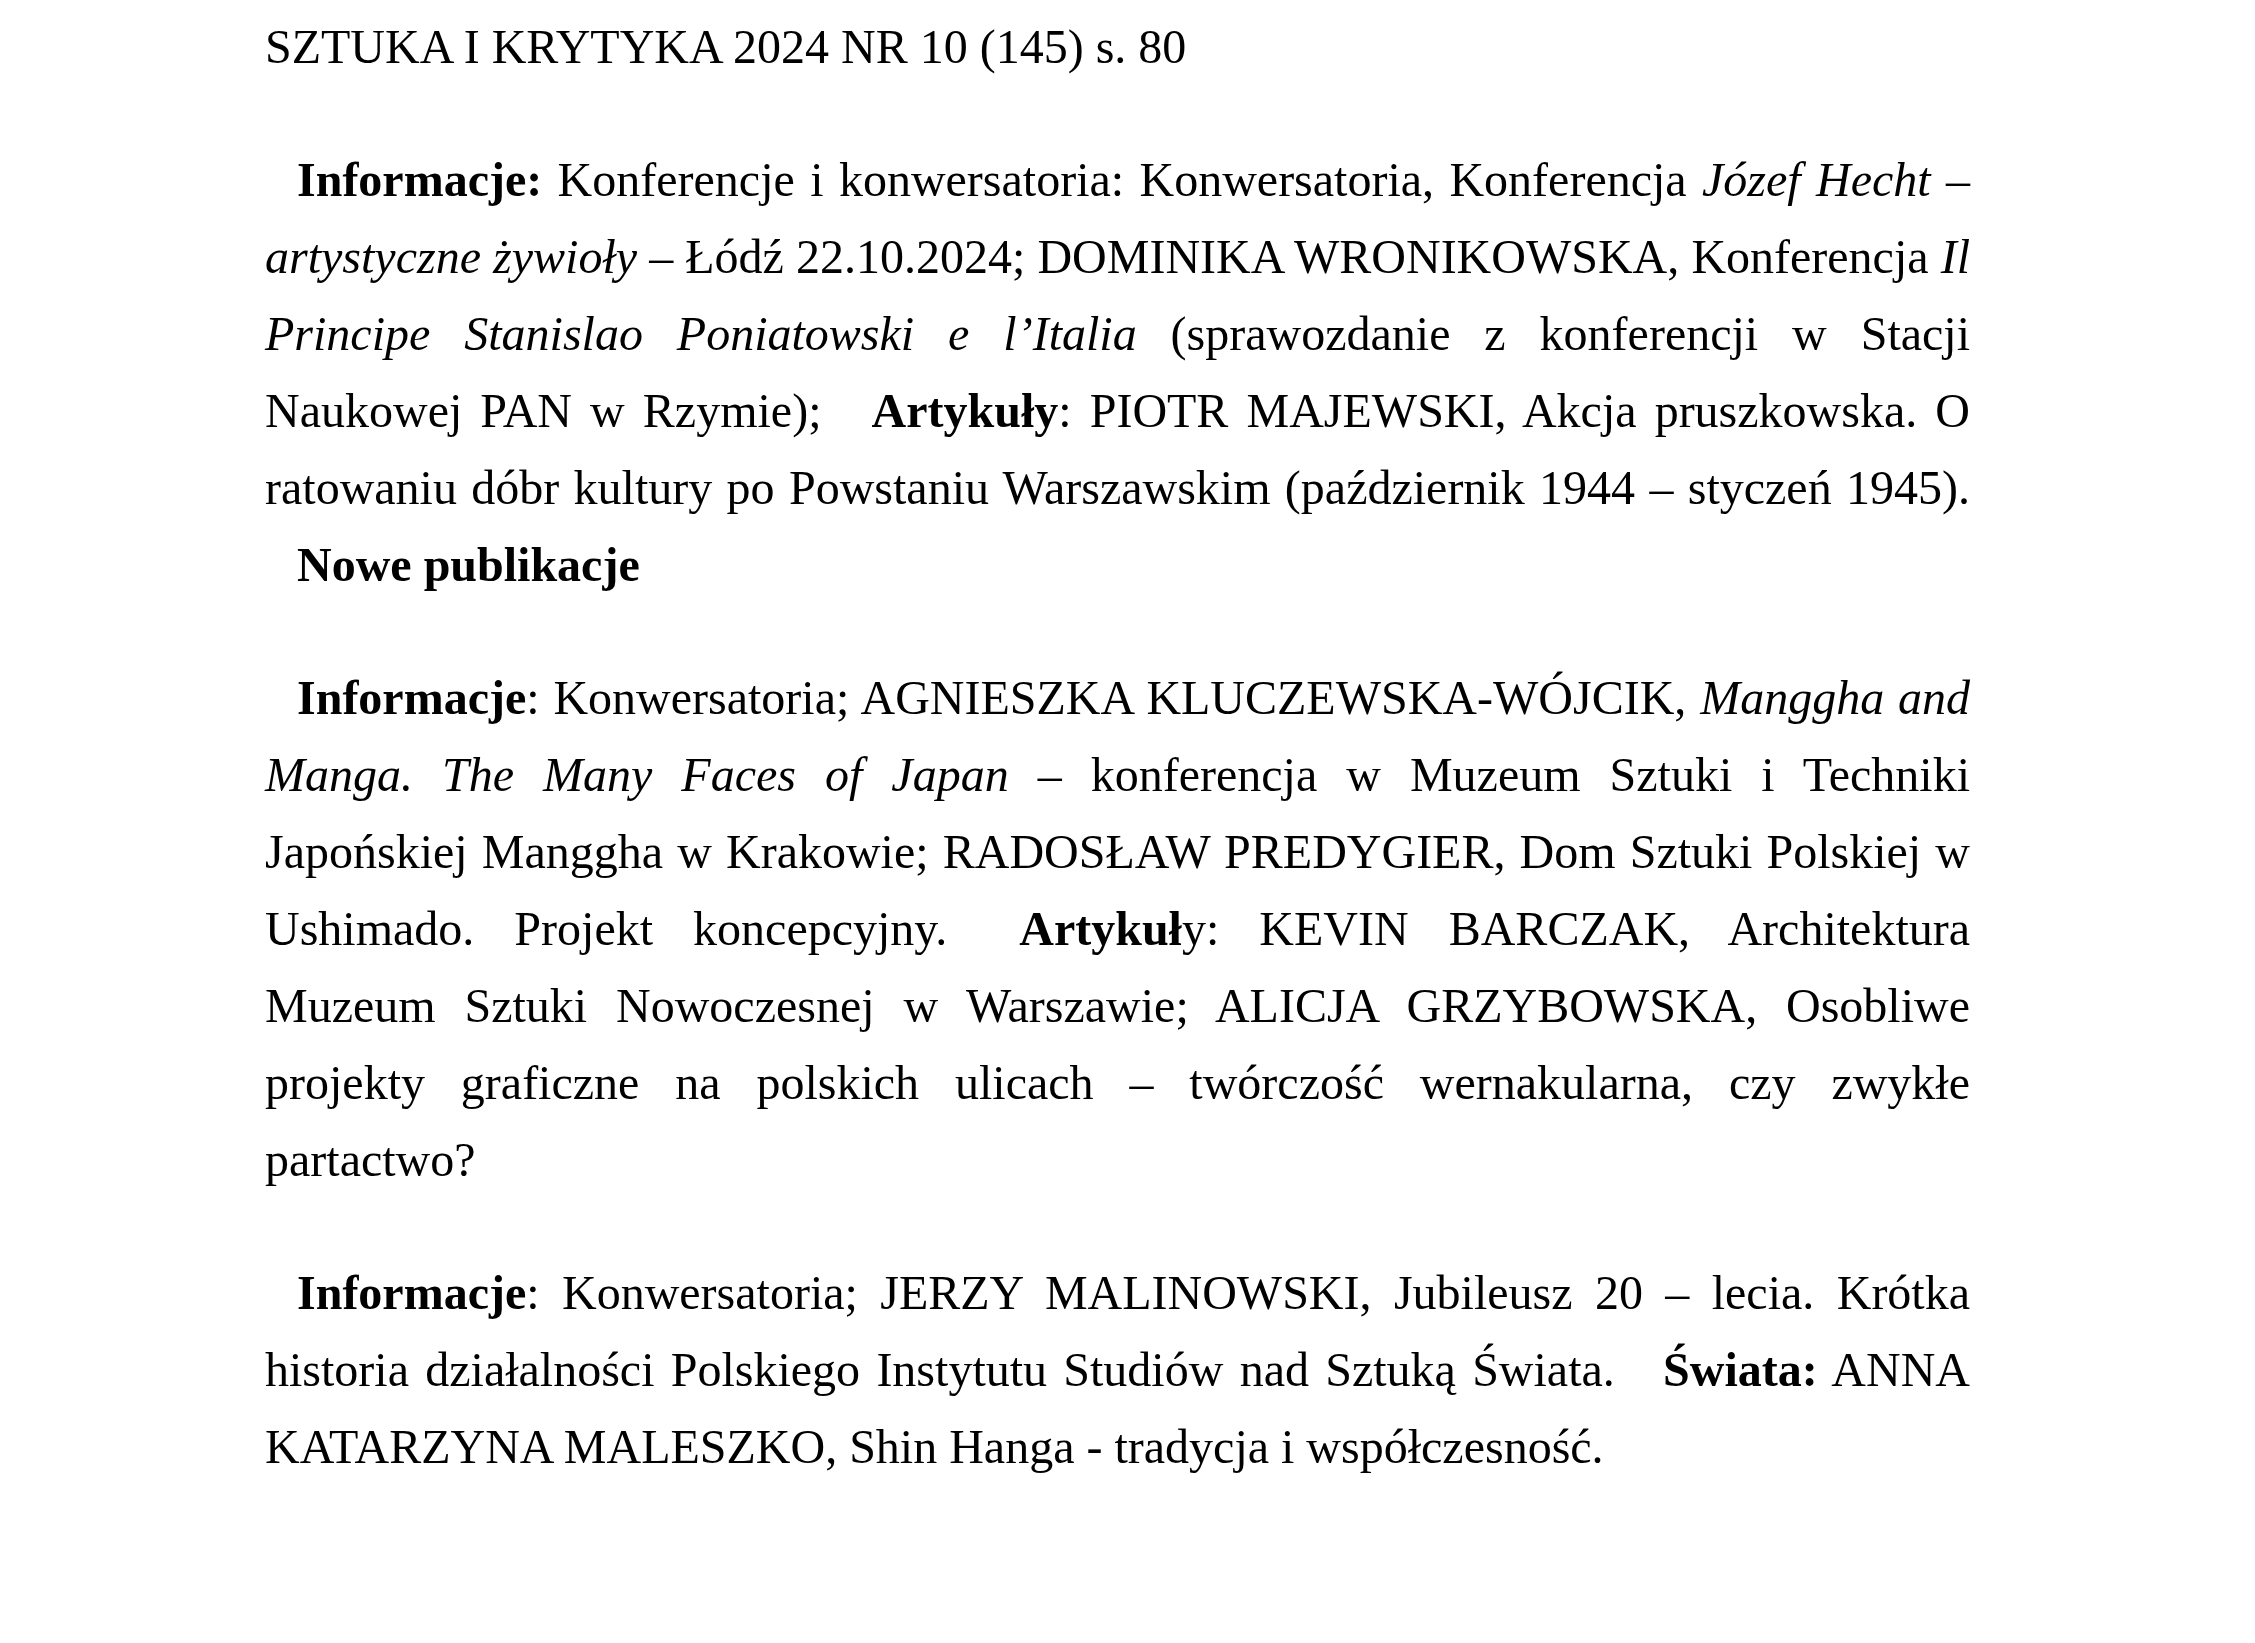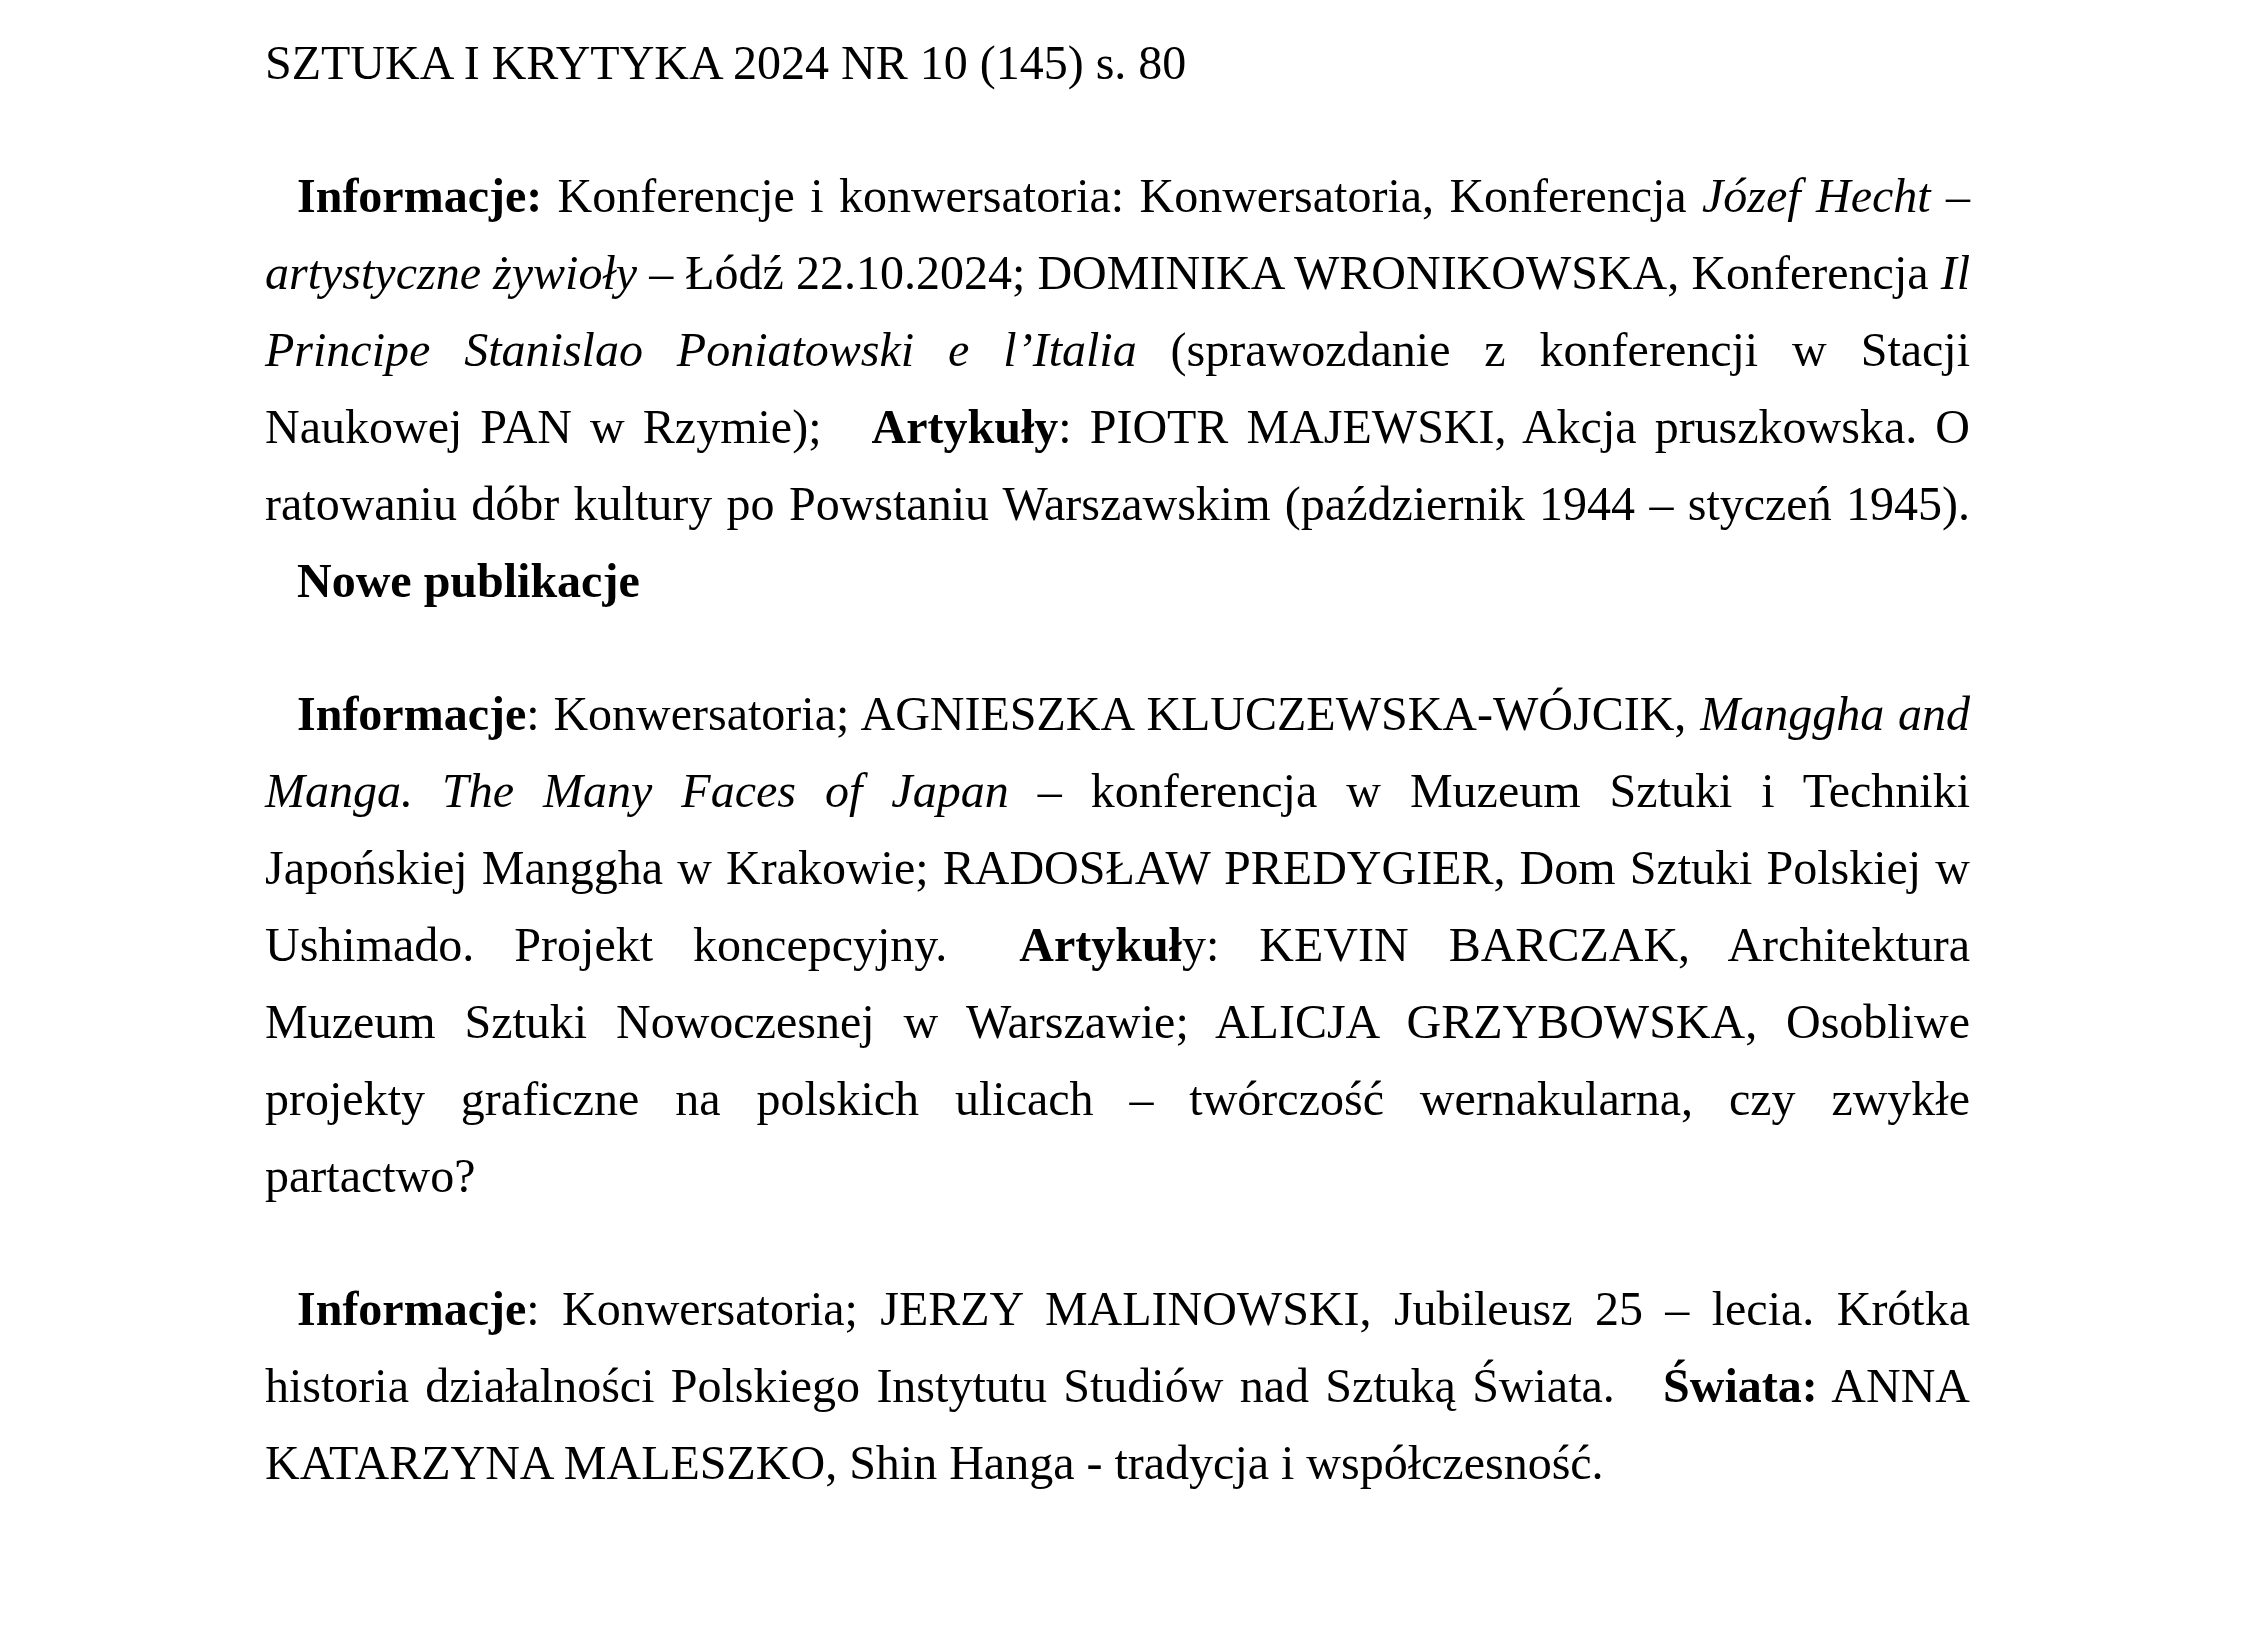--- a/index.html
+++ b/index.html
@@ -12,21 +12,21 @@
     position: relative;
     width: 2256px;
     height: 1644px;
     background: var(--page-bg, #ffffff);
     color: var(--page-fg, #000000);
     overflow: hidden;
     font-family: "Liberation Serif", "DejaVu Serif", serif;
     font-size: 48px;
     line-height: 77px;
     box-sizing: border-box;
-    padding: 24px 0 0 265px;
+    padding: 8px 0 0 265px;
   }
   .column {
     width: 1705px;
   }
   p.heading {
     margin: 0 0 56px 0;
     text-align: left;
     white-space: nowrap;
   }
   p.para {
@@ -39,17 +39,17 @@
 </style>
 </head>
 <body>
 
 <div class="page" style="--page-bg: #ffffff; --page-fg: #000000;">
   <div class="column">
     <div id="sections">
         <p class="heading">SZTUKA I KRYTYKA 2024 NR 10 (145) s. 80</p>
         <p class="para"><span class="b">Informacje:</span><span> Konferencje i konwersatoria: Konwersatoria, Konferencja </span><span class="i">Józef Hecht – artystyczne żywioły</span><span> – Łódź 22.10.2024; DOMINIKA WRONIKOWSKA, Konferencja </span><span class="i">Il Principe Stanislao Poniatowski e l’Italia</span><span> (sprawozdanie z konferencji w Stacji Naukowej PAN w Rzymie); </span><span class="b">Artykuły</span><span>: PIOTR MAJEWSKI, Akcja pruszkowska. O ratowaniu dóbr kultury po Powstaniu Warszawskim (październik 1944 – styczeń 1945). </span><span class="b">Nowe publikacje</span></p>
         <p class="para"><span class="b">Informacje</span><span>: Konwersatoria; AGNIESZKA KLUCZEWSKA-WÓJCIK, </span><span class="i">Manggha and Manga. The Many Faces of Japan</span><span> – konferencja w Muzeum Sztuki i Techniki Japońskiej Manggha w Krakowie; RADOSŁAW PREDYGIER, Dom Sztuki Polskiej w Ushimado. Projekt koncepcyjny. </span><span class="b">Artykuł</span><span>y: KEVIN BARCZAK, Architektura Muzeum Sztuki Nowoczesnej w Warszawie; ALICJA GRZYBOWSKA, Osobliwe projekty graficzne na polskich ulicach – twórczość wernakularna, czy zwykłe partactwo?</span></p>
-        <p class="para"><span class="b">Informacje</span><span>: Konwersatoria; JERZY MALINOWSKI, Jubileusz 25 – lecia. Krótka historia działalności Polskiego Instytutu Studiów nad Sztuką Świata. </span><span class="b">Świata:</span><span> ANNA KATARZYNA MALESZKO, Shin Hanga - tradycja i współczesność.</span></p>
+        <p class="para"><span class="b">Informacje</span><span>: Konwersatoria; JERZY MALINOWSKI, Jubileusz 20 – lecia. Krótka historia działalności Polskiego Instytutu Studiów nad Sztuką Świata. </span><span class="b">Świata:</span><span> ANNA KATARZYNA MALESZKO, Shin Hanga - tradycja i współczesność.</span></p>
       </div>
   </div>
 </div>
 
 
 </body></html>

